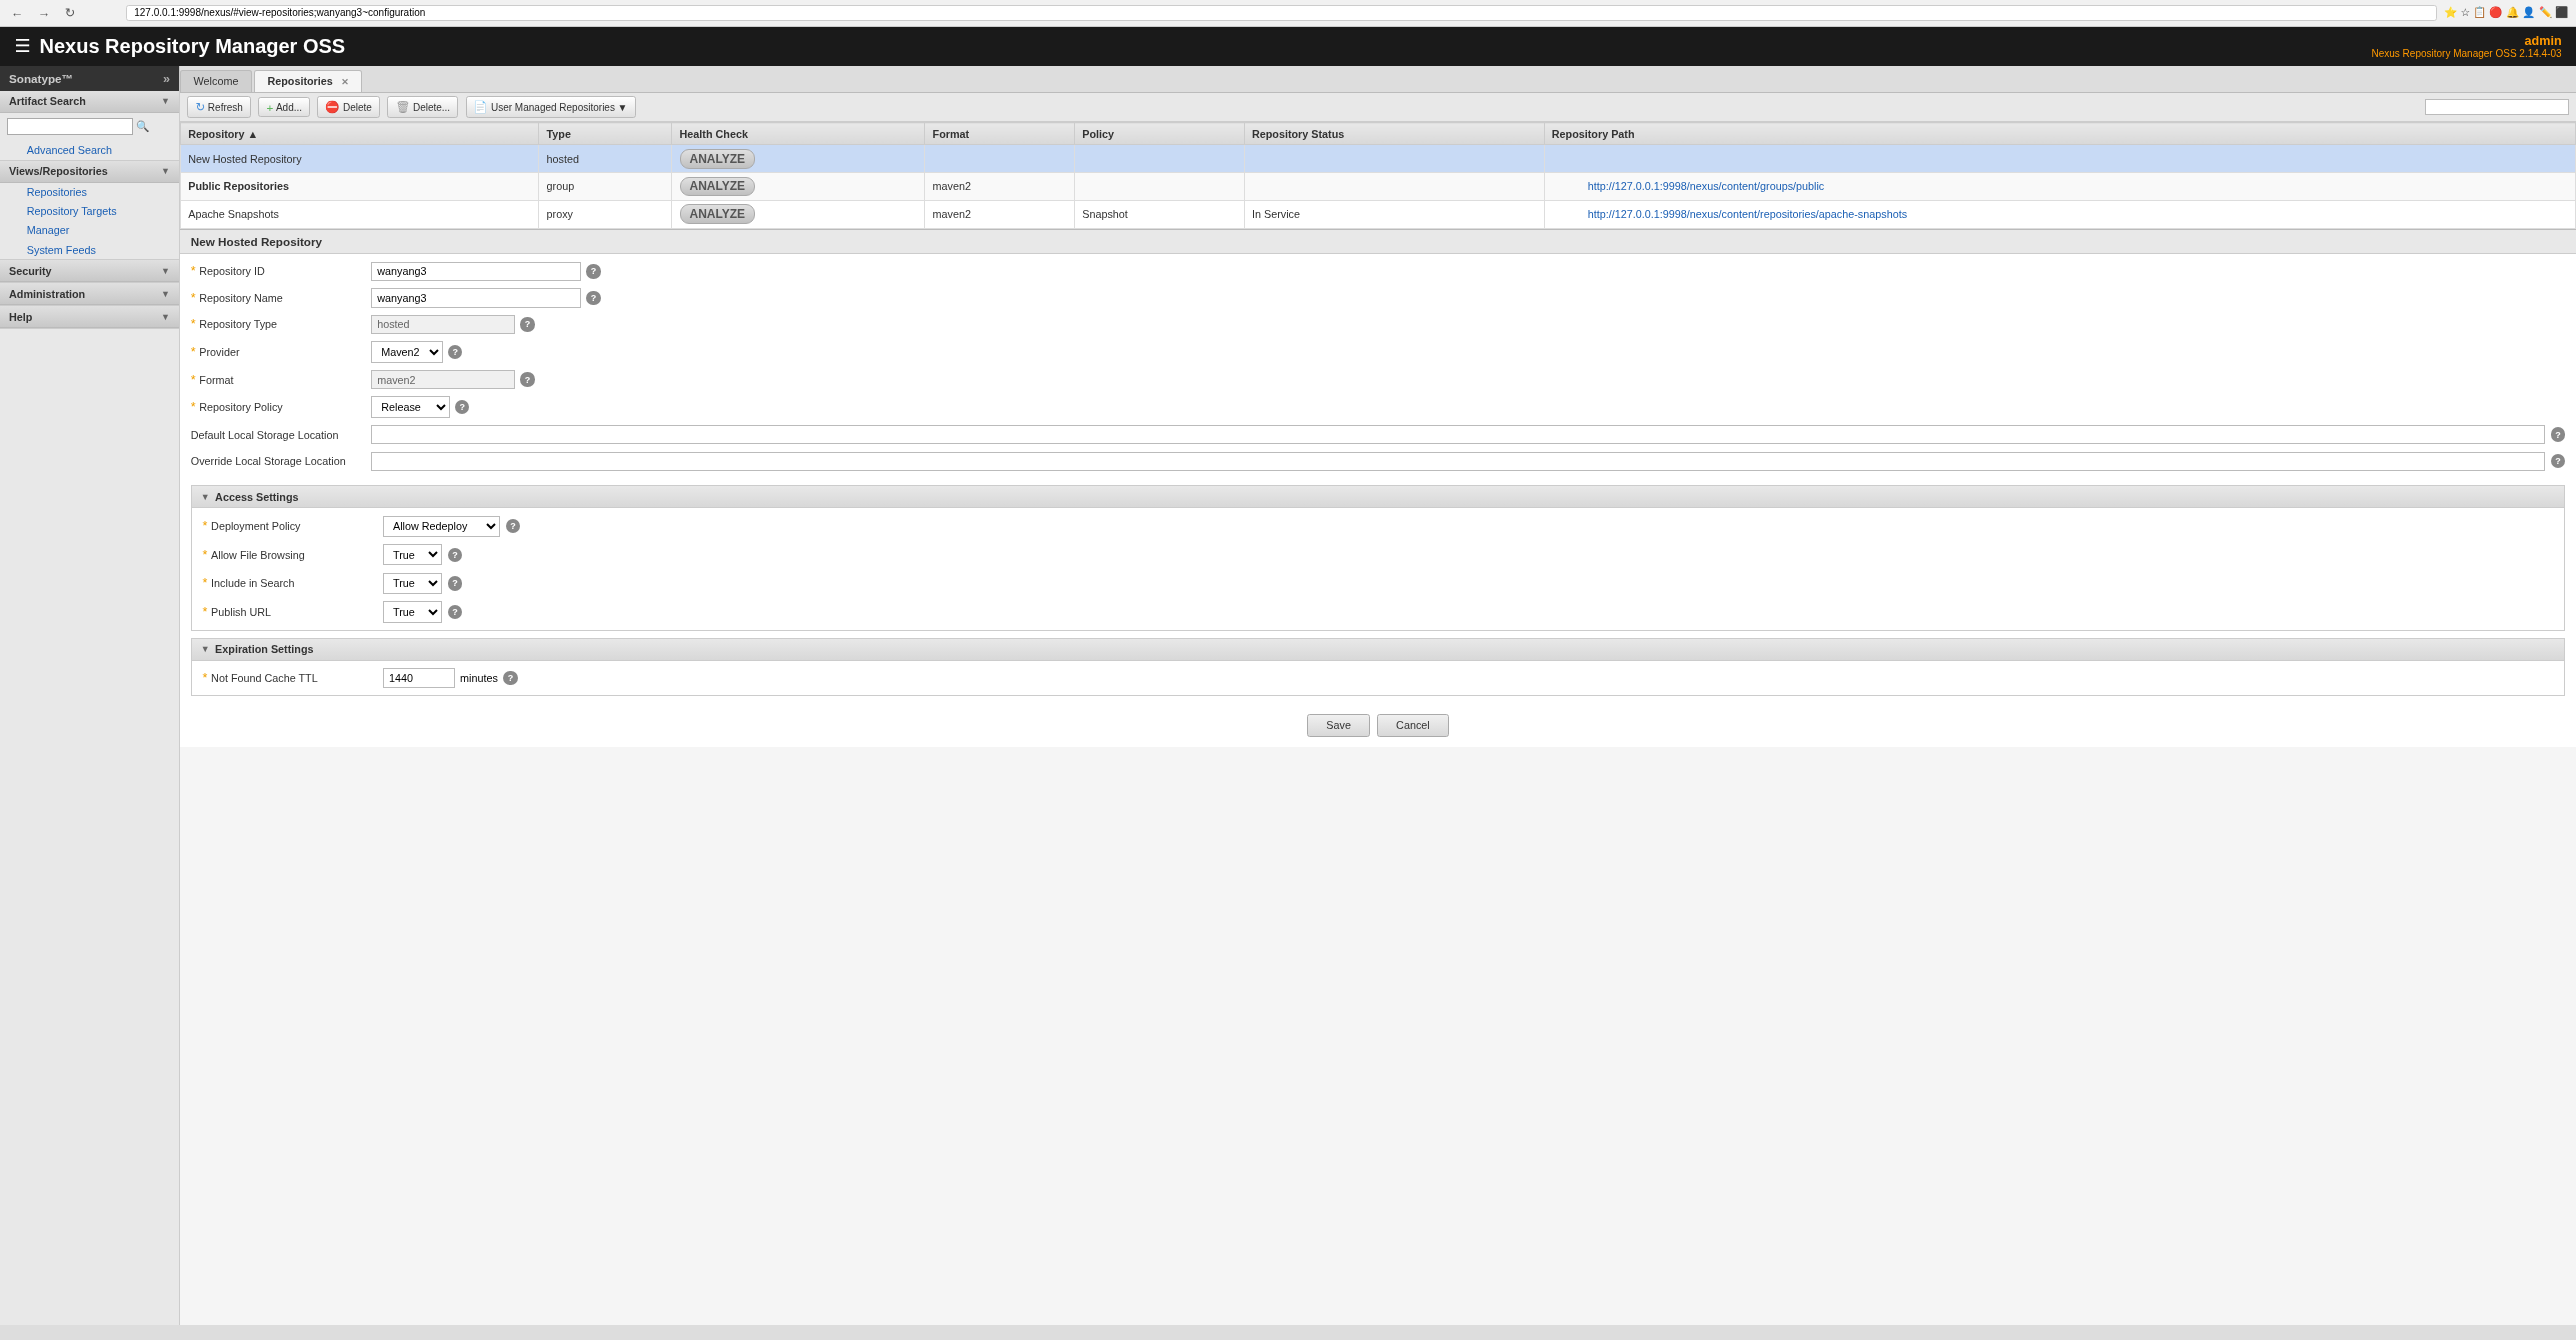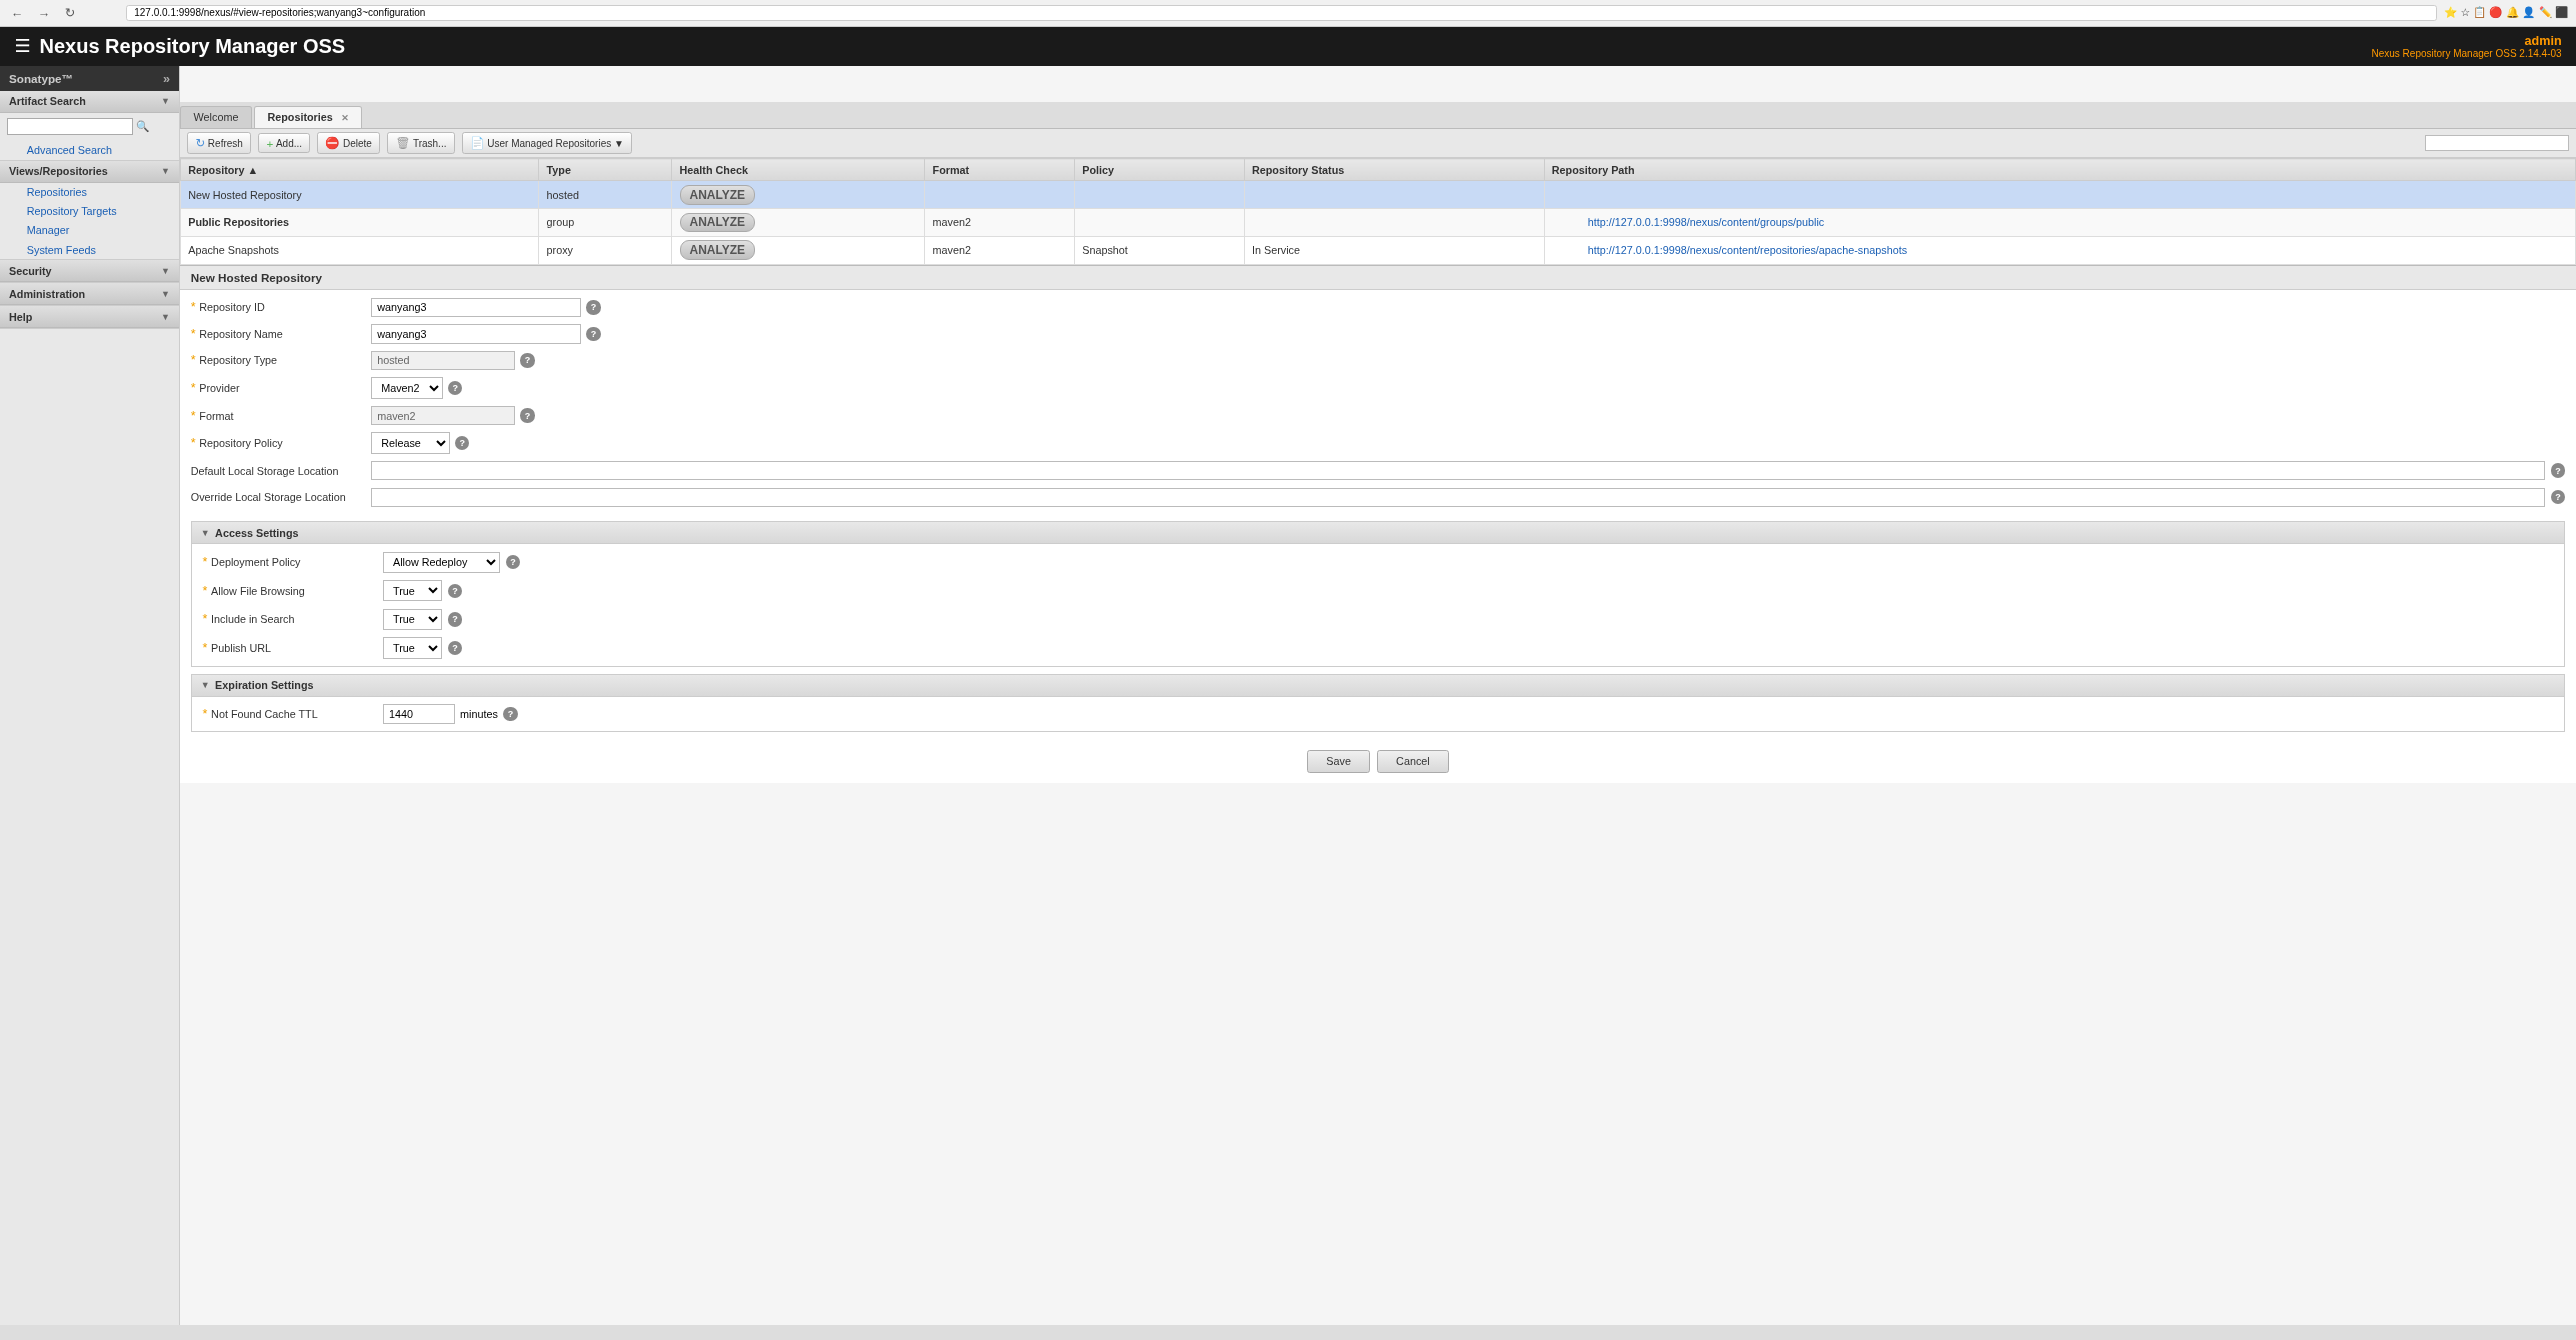--- a/index.html
+++ b/index.html
@@ -150,21 +150,20 @@
       overflow: auto;
     }
 
     
     .tab-bar {
       background: #ddd;
       border-bottom: 0.9px solid #bbb;
       display: flex;
       align-items: center;
       padding-top: 3.6px;
-      margin-top: 36px;
     }
     .tab {
       padding: 4.5px 12.6px;
       background: #d0d0d0;
       border: 0.9px solid #bbb;
       border-bottom: none;
       cursor: pointer;
       font-size: 10.8px;
       color: #333;
       margin-right: 1.8px;
@@ -494,21 +493,21 @@
       <button class="toolbar-btn add">
         <span class="btn-icon">+</span>
         <span>Add...</span>
       </button>
       <button class="toolbar-btn delete">
         <span class="btn-icon">⛔</span>
         <span>Delete</span>
       </button>
       <button class="toolbar-btn trash">
         <span class="btn-icon">🗑</span>
-        <span>Trash...</span>
+        <span>Delete...</span>
       </button>
       <button class="toolbar-btn user-managed">
         <span class="btn-icon">📄</span>
         <span>User Managed Repositories</span>
         <span>▼</span>
       </button>
       <input class="search-box" type="text" style="">
     </div>
 
     <table class="repo-table">

